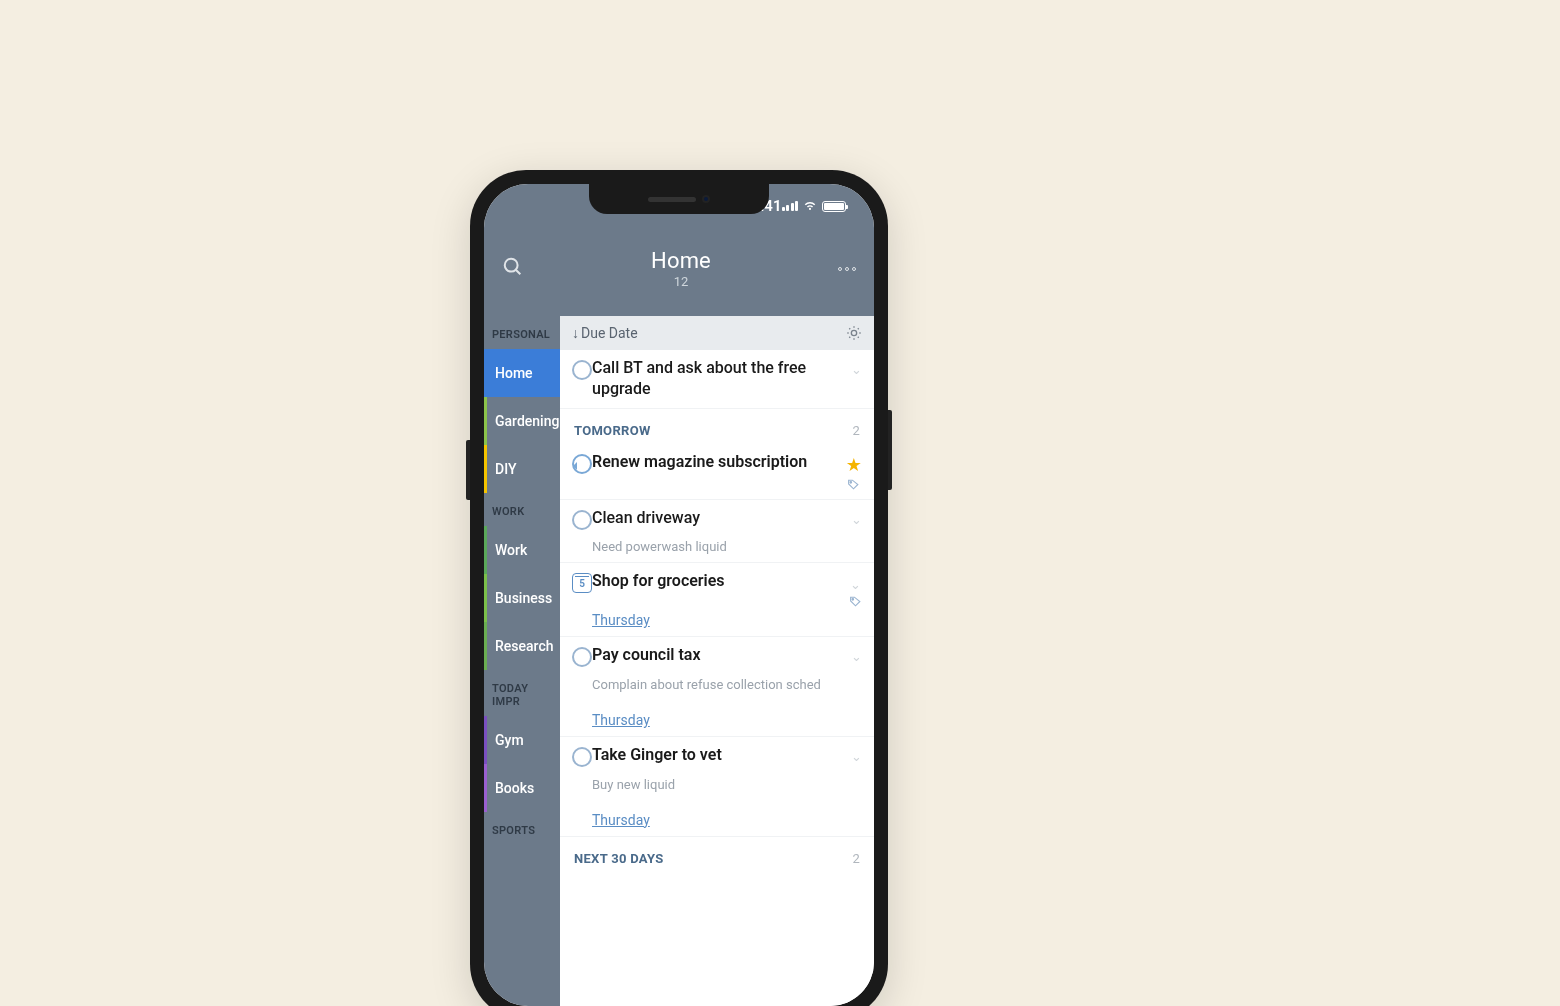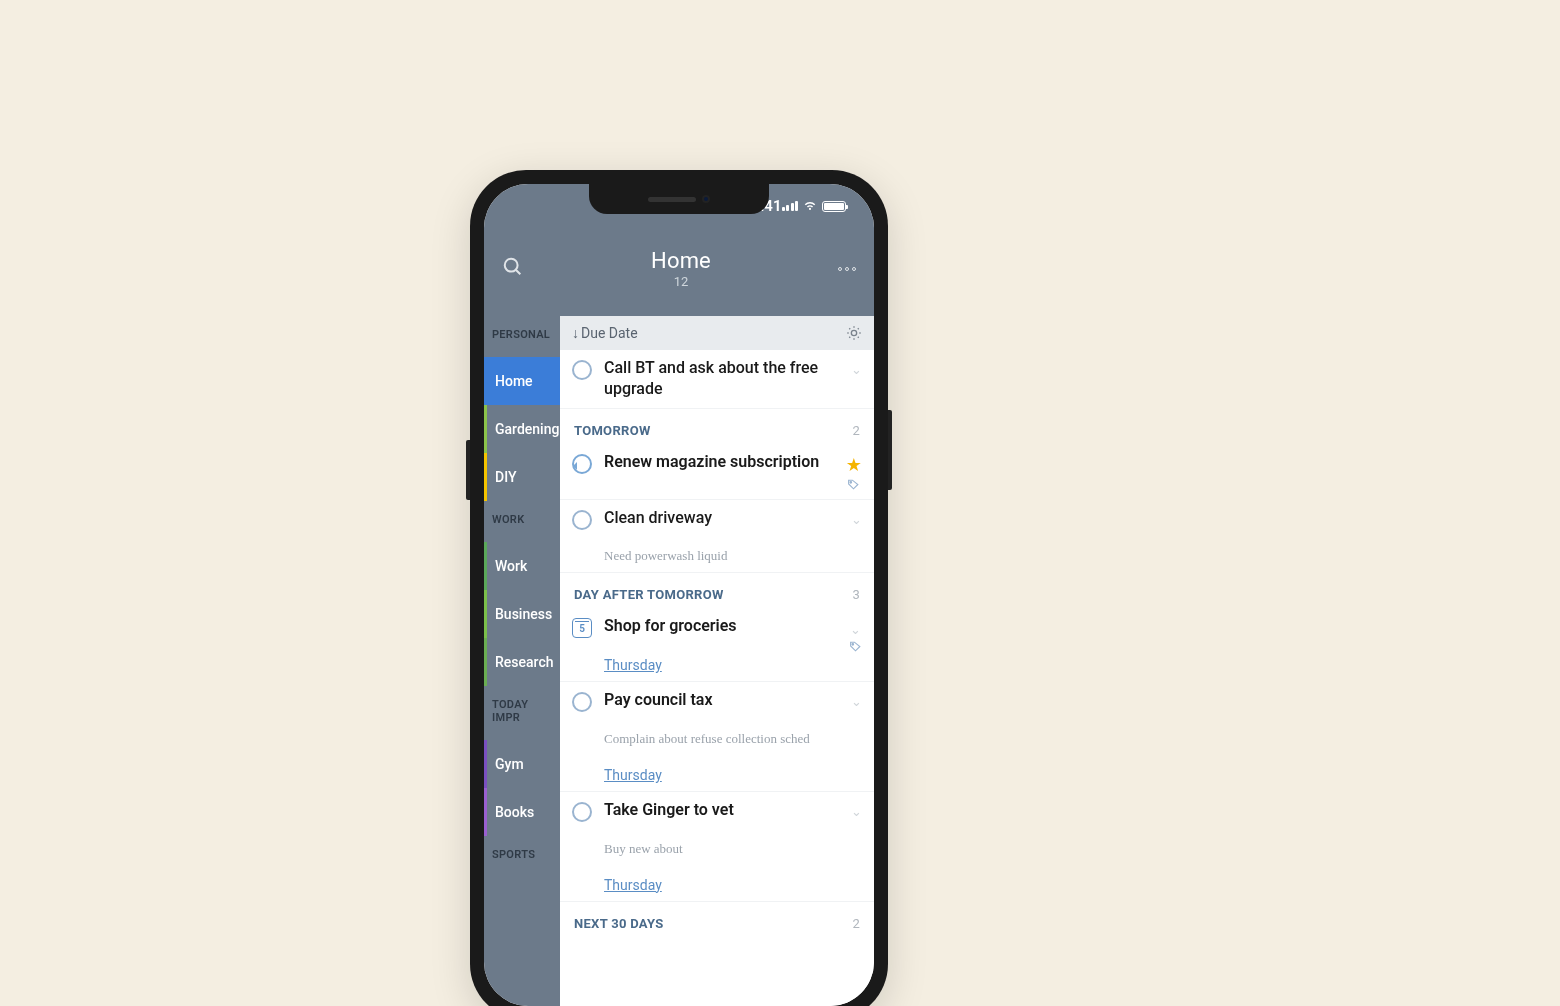--- a/index.html
+++ b/index.html
@@ -108,21 +108,21 @@
 .sidebar {
   width: 76px;
   background: #6c7a8a;
   overflow: hidden;
   flex-shrink: 0;
 }
 .sidebar-header {
   font-size: 11px;
   font-weight: 600;
   color: #2f3a46;
-  padding: 12px 8px 16px;
+  padding: 12px 8px 8px;
   letter-spacing: 0.3px;
 }
 .sidebar-item {
   height: 48px;
   display: flex;
   align-items: center;
   padding-left: 7px;
   color: #fff;
   font-size: 14px;
   font-weight: 500;
@@ -168,21 +168,20 @@
   font-size: 13px;
   font-weight: 700;
   letter-spacing: 0.3px;
 }
 .section-count { color: #b0b6bd; font-weight: 400; }
 
 .task {
   display: flex;
   align-items: flex-start;
   padding: 8px 12px;
-  gap: 12px;
   position: relative;
   border-bottom: 1px solid #f0f2f4;
 }
 .task:last-child { border-bottom: none; }
 .check {
   width: 20px; height: 20px;
   border: 2px solid #9ab4d0;
   border-radius: 50%;
   flex-shrink: 0;
   margin-top: 2px;
@@ -214,21 +213,21 @@
 }
 .date-icon::before {
   content: "";
   position: absolute;
   top: 2px; left: 2px; right: 2px;
   height: 1px; background: #5a8dc4;
 }
 .task-body { flex: 1; min-width: 0; }
 .task-title { font-size: 16px; font-weight: 500; color: #1a1a1a; line-height: 1.3; }
 .task-title.bold { font-weight: 600; }
-.task-note { font-size: 13px; color: #9aa2ab; margin-top: 20px; white-space: nowrap; overflow: hidden; text-overflow: clip; font-family: Liberation Serif, serif; }
+.task-note { font-size: 13px; color: #9aa2ab; margin-top: 11px; white-space: nowrap; overflow: hidden; text-overflow: clip; }
 .task-due { font-size: 14px; color: #5a8dc4; margin-top: 20px; text-decoration: underline; }
 .task-badges { display: flex; flex-direction: column; align-items: center; gap: 3px; margin-top: 2px; }
 .star { color: #f5b400; font-size: 18px; }
 .tag-icon { color: #9ab4d0; }
 .chevron { color: #d0d5da; font-size: 13px; margin-top: 4px; }
 </style>
 </head>
 <body>
 
 <div class="phone-frame">
@@ -367,24 +366,20 @@
         </div>
         <div class="task">
           <div class="check"></div>
           <div class="task-body">
             <div class="task-title">Clean driveway</div>
             <div class="task-note">Need powerwash liquid</div>
           </div>
           <div class="chevron">⌄</div>
         </div>
 
-        <div class="section-header">
-          <span>DAY AFTER TOMORROW</span>
-          <span class="section-count">3</span>
-        </div>
         <div class="task">
           <div class="date-icon">
               <span>5</span>
             </div>
           <div class="task-body">
             <div class="task-title bold">Shop for groceries</div>
             <div class="task-due">Thursday</div>
           </div>
           <div class="task-badges">
             <div class="chevron">⌄</div>
@@ -400,21 +395,21 @@
             <div class="task-title bold">Pay council tax</div>
             <div class="task-note">Complain about refuse collection sched</div>
             <div class="task-due">Thursday</div>
           </div>
           <div class="chevron">⌄</div>
         </div>
         <div class="task">
           <div class="check"></div>
           <div class="task-body">
             <div class="task-title bold">Take Ginger to vet</div>
-            <div class="task-note">Buy new about</div>
+            <div class="task-note">Buy new liquid</div>
             <div class="task-due">Thursday</div>
           </div>
           <div class="chevron">⌄</div>
         </div>
 
         <div class="section-header">
           <span>NEXT 30 DAYS</span>
           <span class="section-count">2</span>
         </div>
 

